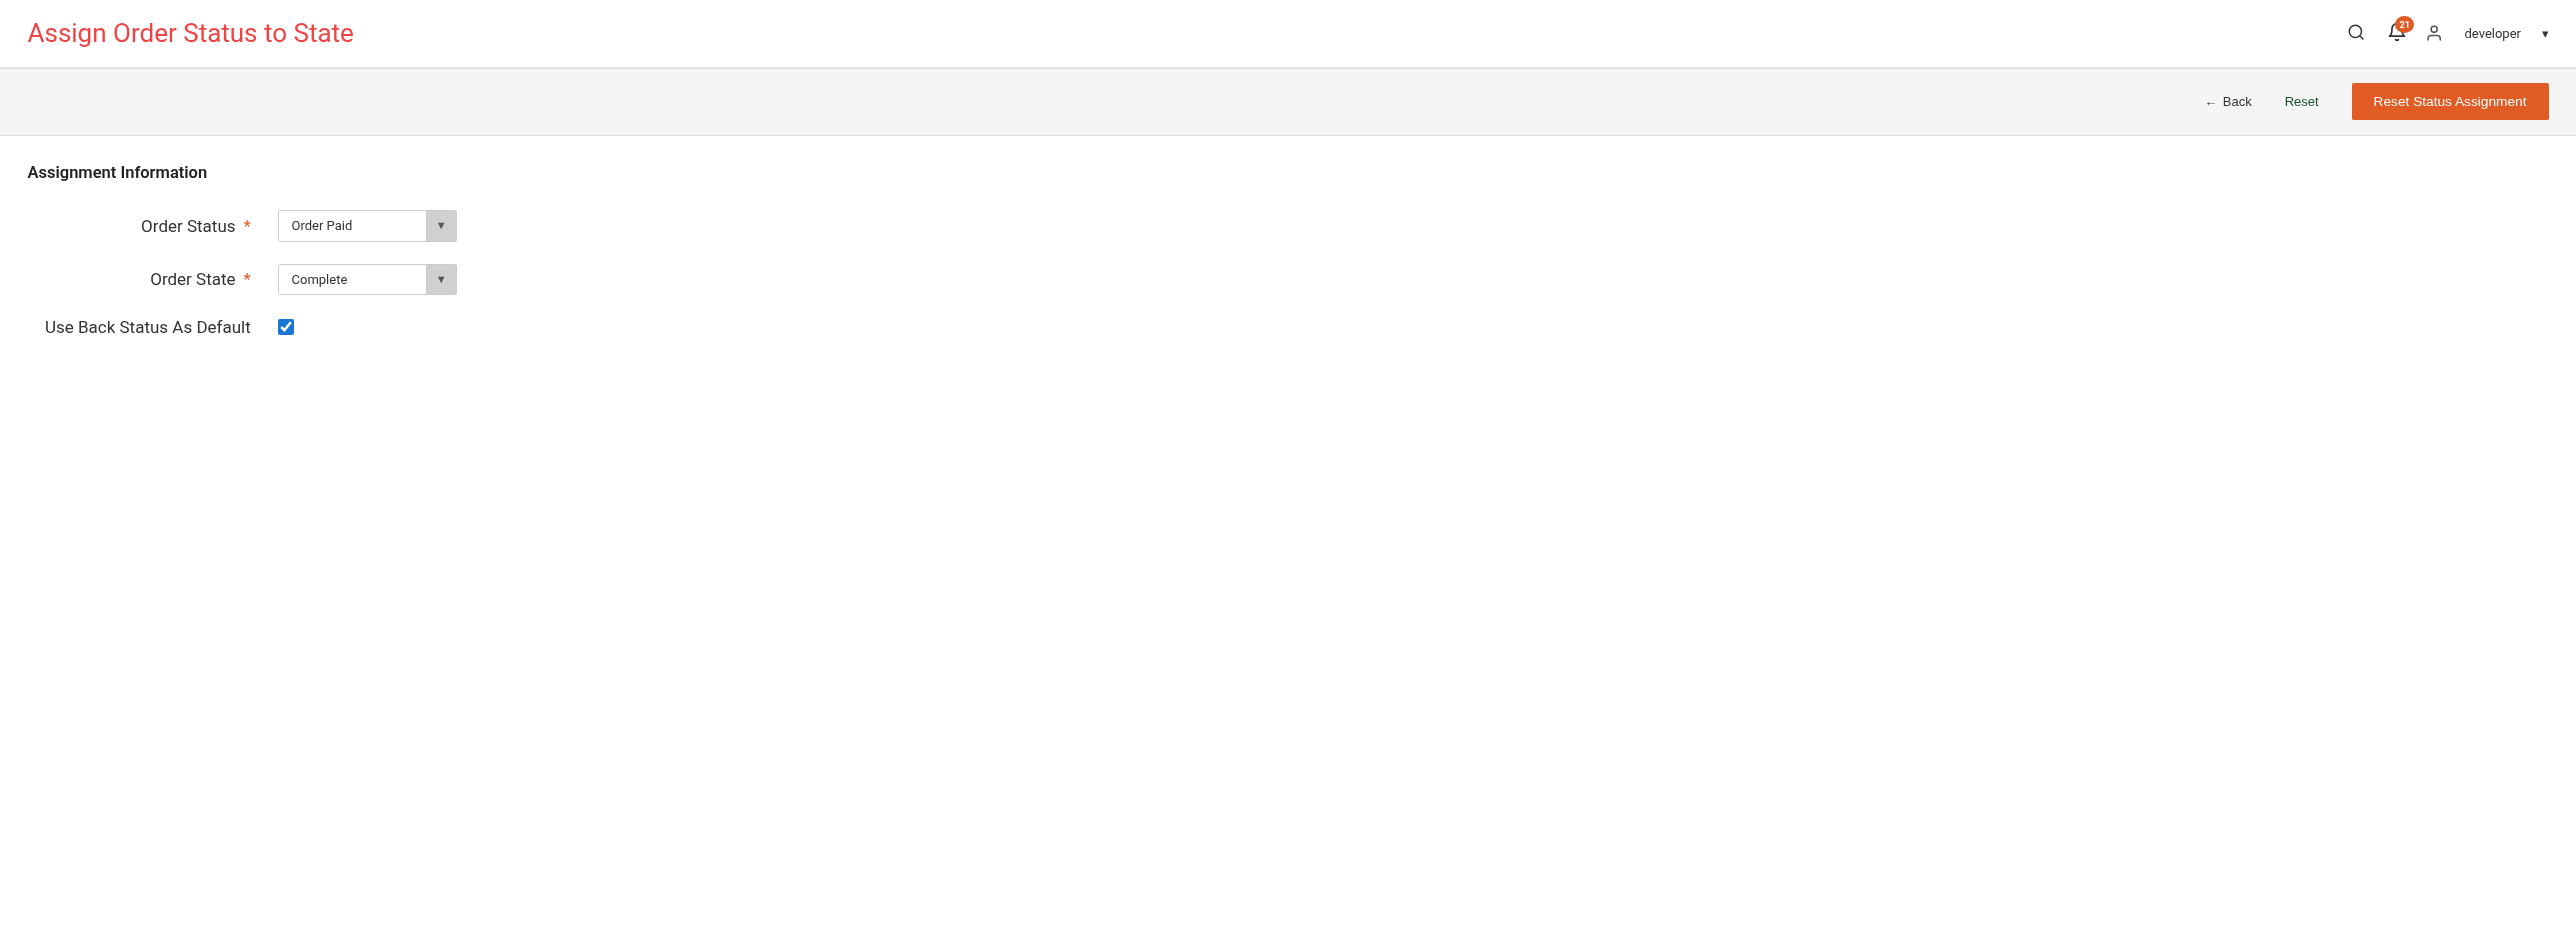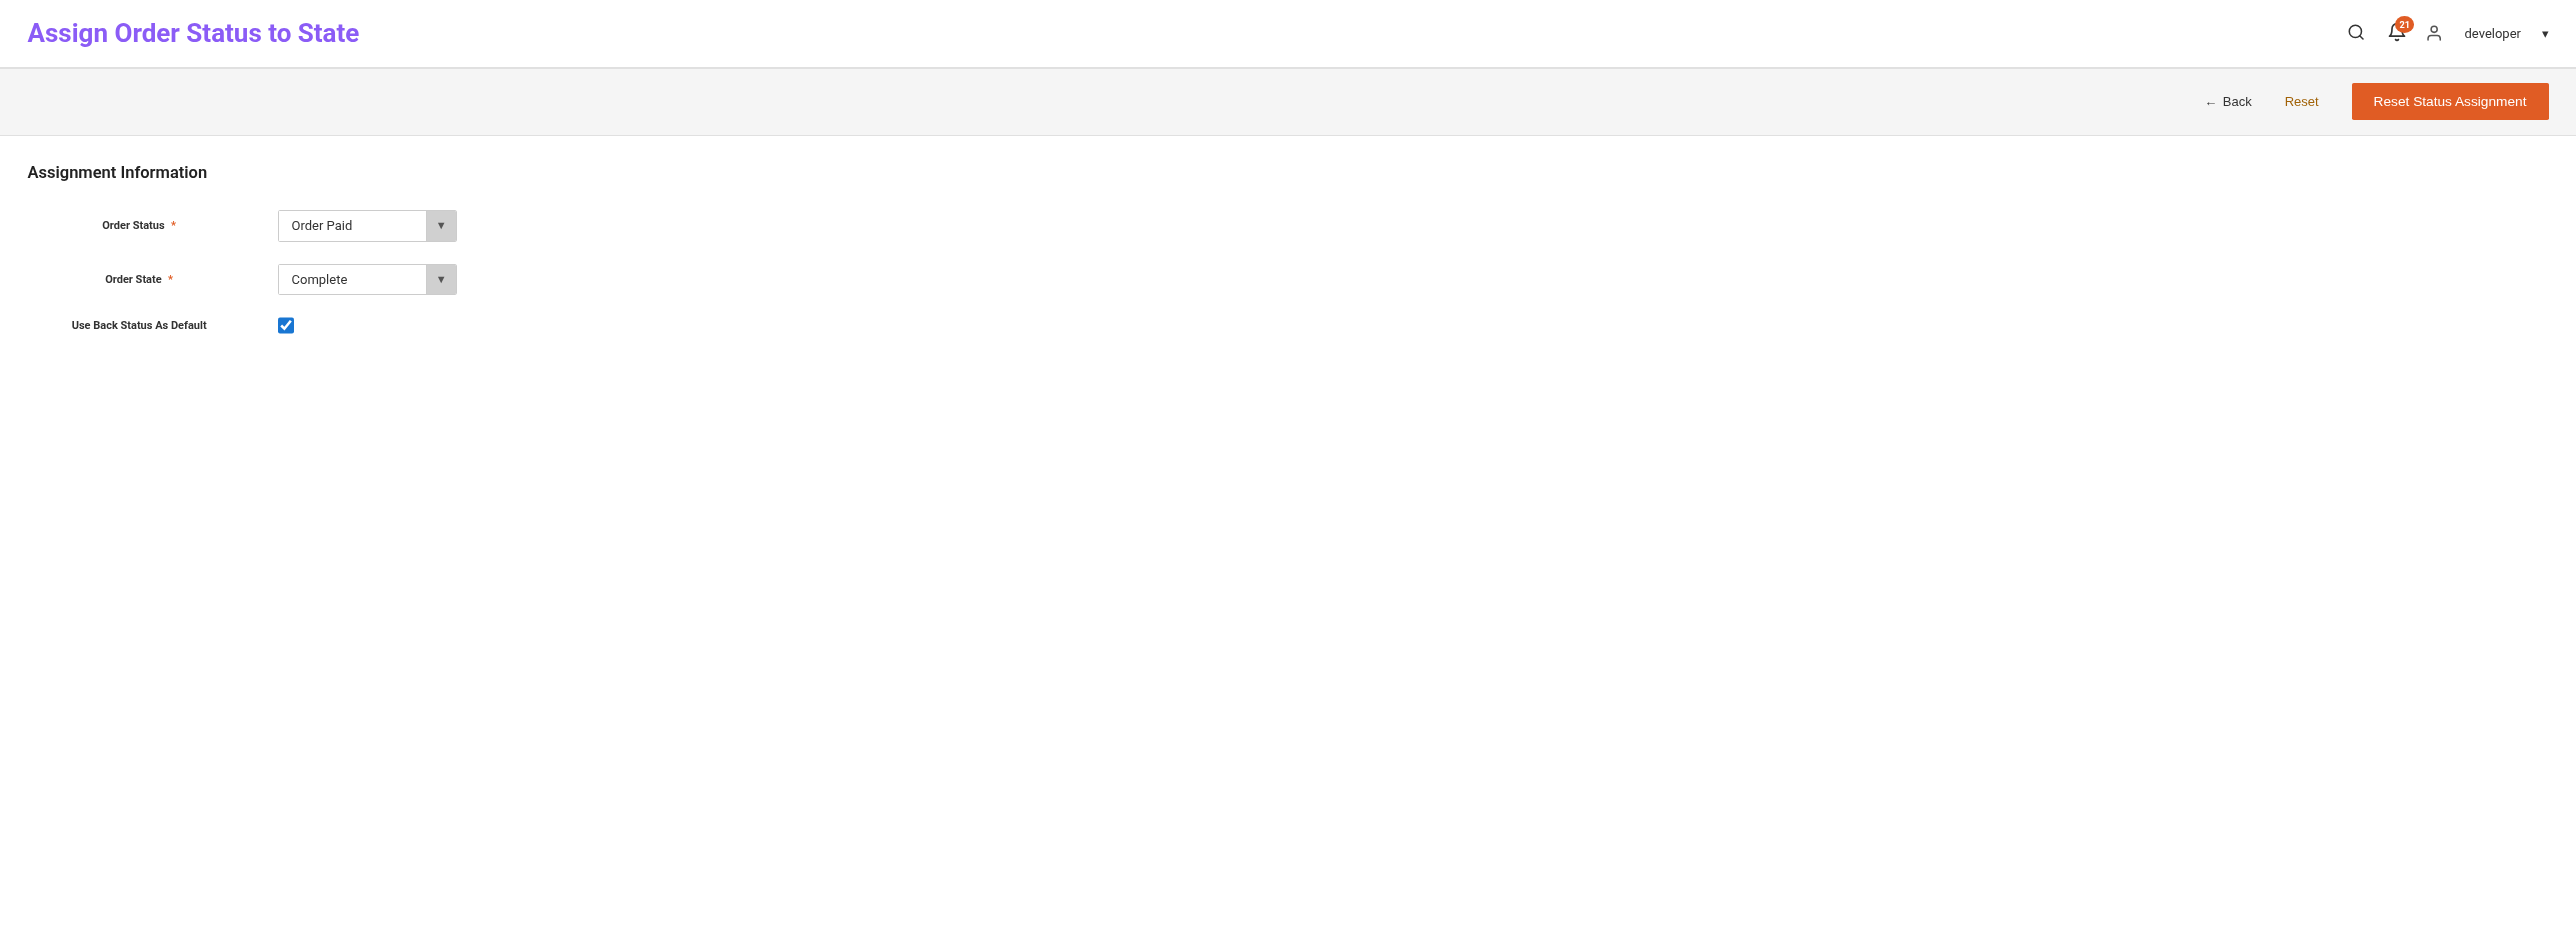--- a/index.html
+++ b/index.html
@@ -18,22 +18,22 @@
     .header {
       display: flex;
       align-items: center;
       justify-content: space-between;
       padding: 18.3px 27.5px;
       background: #fff;
     }
 
     .header-title {
       font-size: 26px;
-      font-weight: 700;
-      color: #8b5cf6;
+      font-weight: 400;
+      color: #ef4444;
     }
 
     .header-actions {
       display: flex;
       align-items: center;
       gap: 18.3px;
     }
 
     .search-icon-btn {
       background: none;
@@ -93,21 +93,21 @@
       display: flex;
       align-items: center;
       gap: 5.5px;
     }
 
     .reset-btn {
       background: none;
       border: none;
       cursor: pointer;
       font-size: 13px;
-      color: #a16207;
+      color: #14532d;
       padding: 7.3px 14.7px;
     }
 
     .save-btn {
       background: #e05c24;
       color: #fff;
       border: none;
       cursor: pointer;
       padding: 11px 22px;
       font-size: 13.7px;
@@ -130,26 +130,26 @@
       max-width: 824px;
     }
 
     .form-row {
       display: flex;
       align-items: center;
       margin-bottom: 22px;
     }
 
     .form-label {
-      text-align: center;
+      text-align: right;
       width: 238px;
       padding-right: 14.7px;
-      font-size: 11px;
-      color: #333;
-      font-weight: 700;
+      font-size: 17px;
+      color: #333;
+      font-weight: 400;
       flex-shrink: 0;
     }
 
     .required-star {
       color: #e05c24;
       margin-left: 3.7px;
     }
 
     .form-control {
       display: flex;

